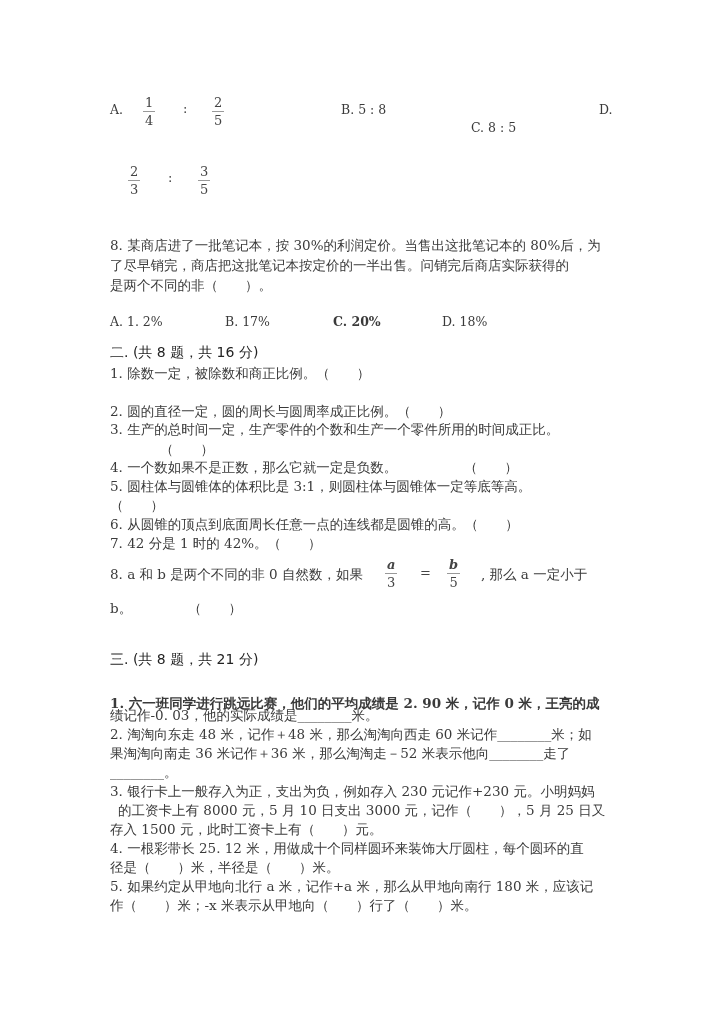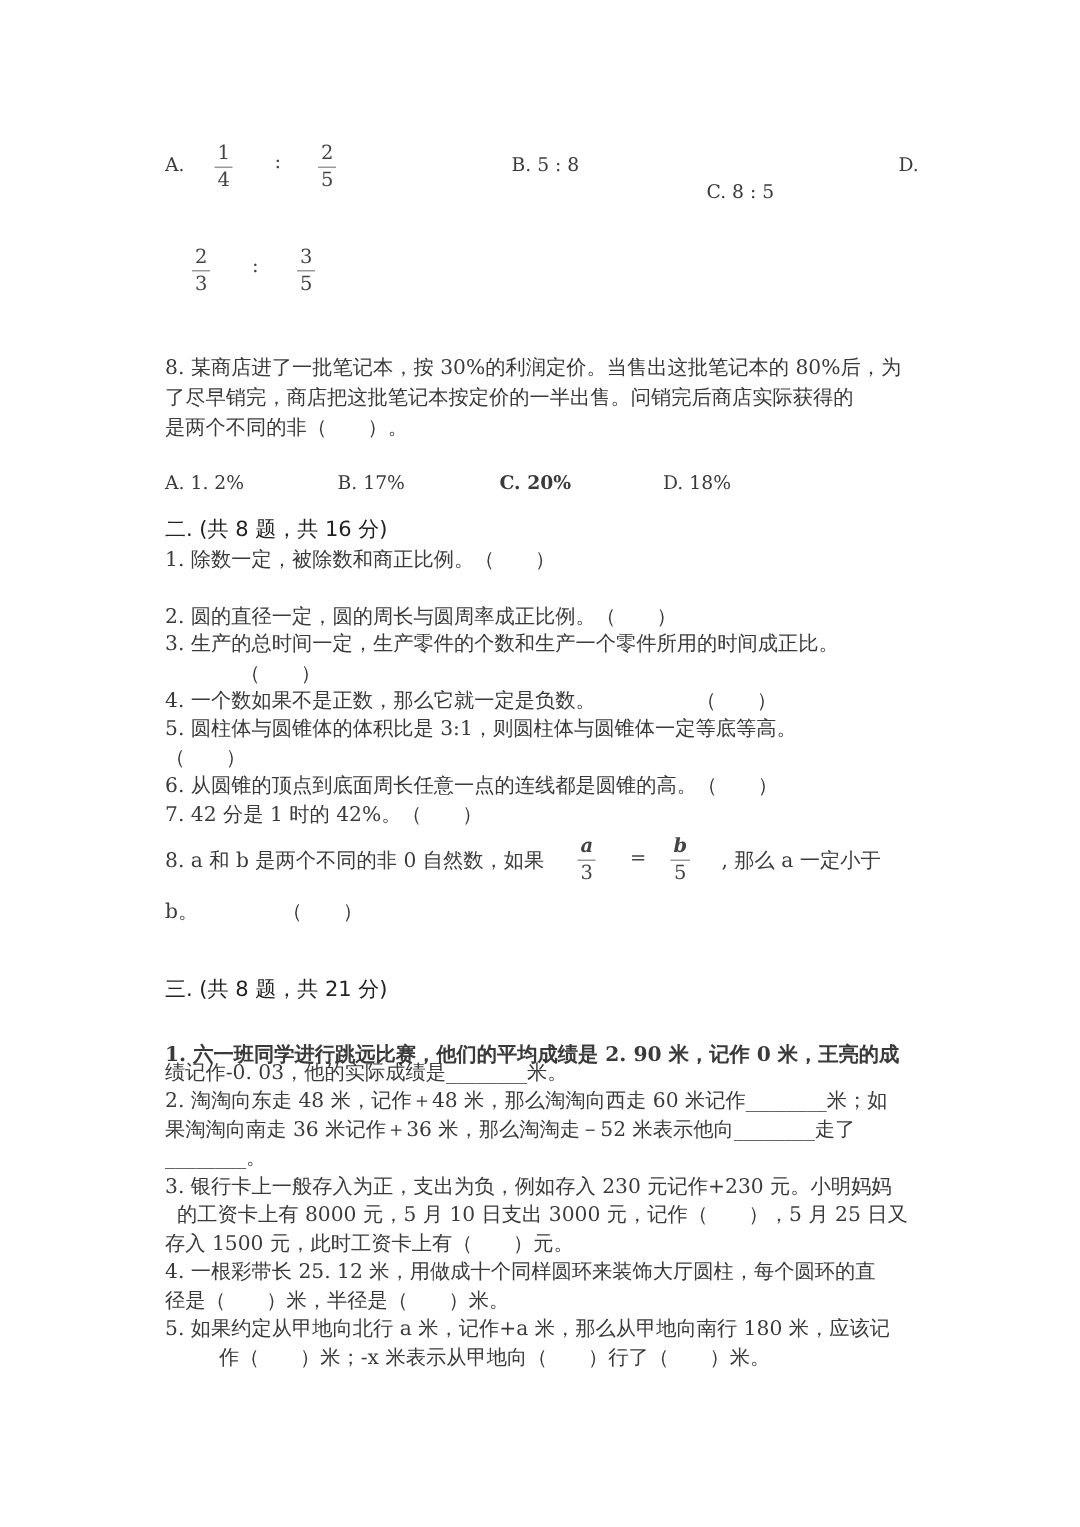--- a/index.html
+++ b/index.html
@@ -115,14 +115,14 @@
   <div class="abs txt" style="left:110px; top:763px;">________。</div>
 
   <div class="abs txt" style="left:110px; top:782px;">3. 银行卡上一般存入为正，支出为负，例如存入 230 元记作+230 元。小明妈妈</div>
   <div class="abs txt" style="left:96px; top:801px;margin-left:22px;">的工资卡上有 8000 元，5 月 10 日支出 3000 元，记作（　　），5 月 25 日又</div>
   <div class="abs txt" style="left:110px; top:820px;">存入 1500 元，此时工资卡上有（　　）元。</div>
 
   <div class="abs txt" style="left:110px; top:839px;">4. 一根彩带长 25. 12 米，用做成十个同样圆环来装饰大厅圆柱，每个圆环的直</div>
   <div class="abs txt" style="left:110px; top:858px;">径是（　　）米，半径是（　　）米。</div>
 
   <div class="abs txt" style="left:110px; top:877px;">5. 如果约定从甲地向北行 a 米，记作+a 米，那么从甲地向南行 180 米，应该记</div>
-  <div class="abs txt" style="left:110px; top:896px;margin-left:36px;">作（　　）米；-x 米表示从甲地向（　　）行了（　　）米。</div>
+  <div class="abs txt" style="left:110px; top:896px;">作（　　）米；-x 米表示从甲地向（　　）行了（　　）米。</div>
 </div>
 
 </body></html>

